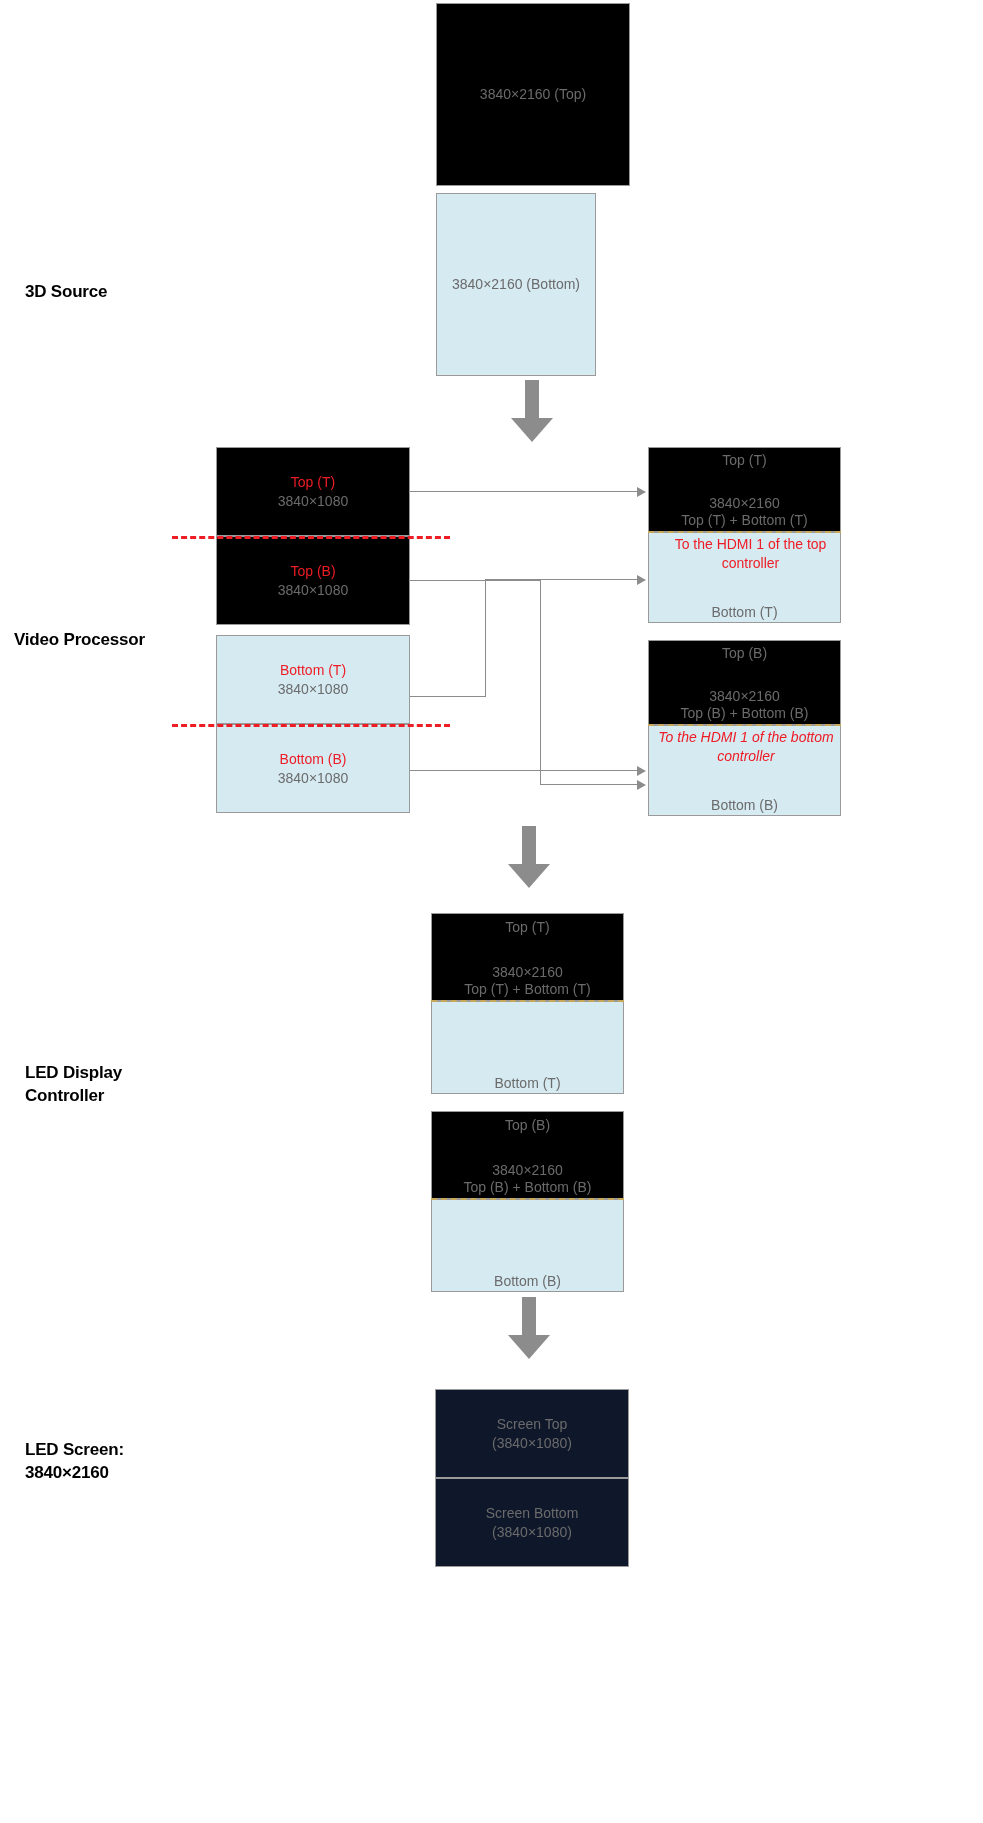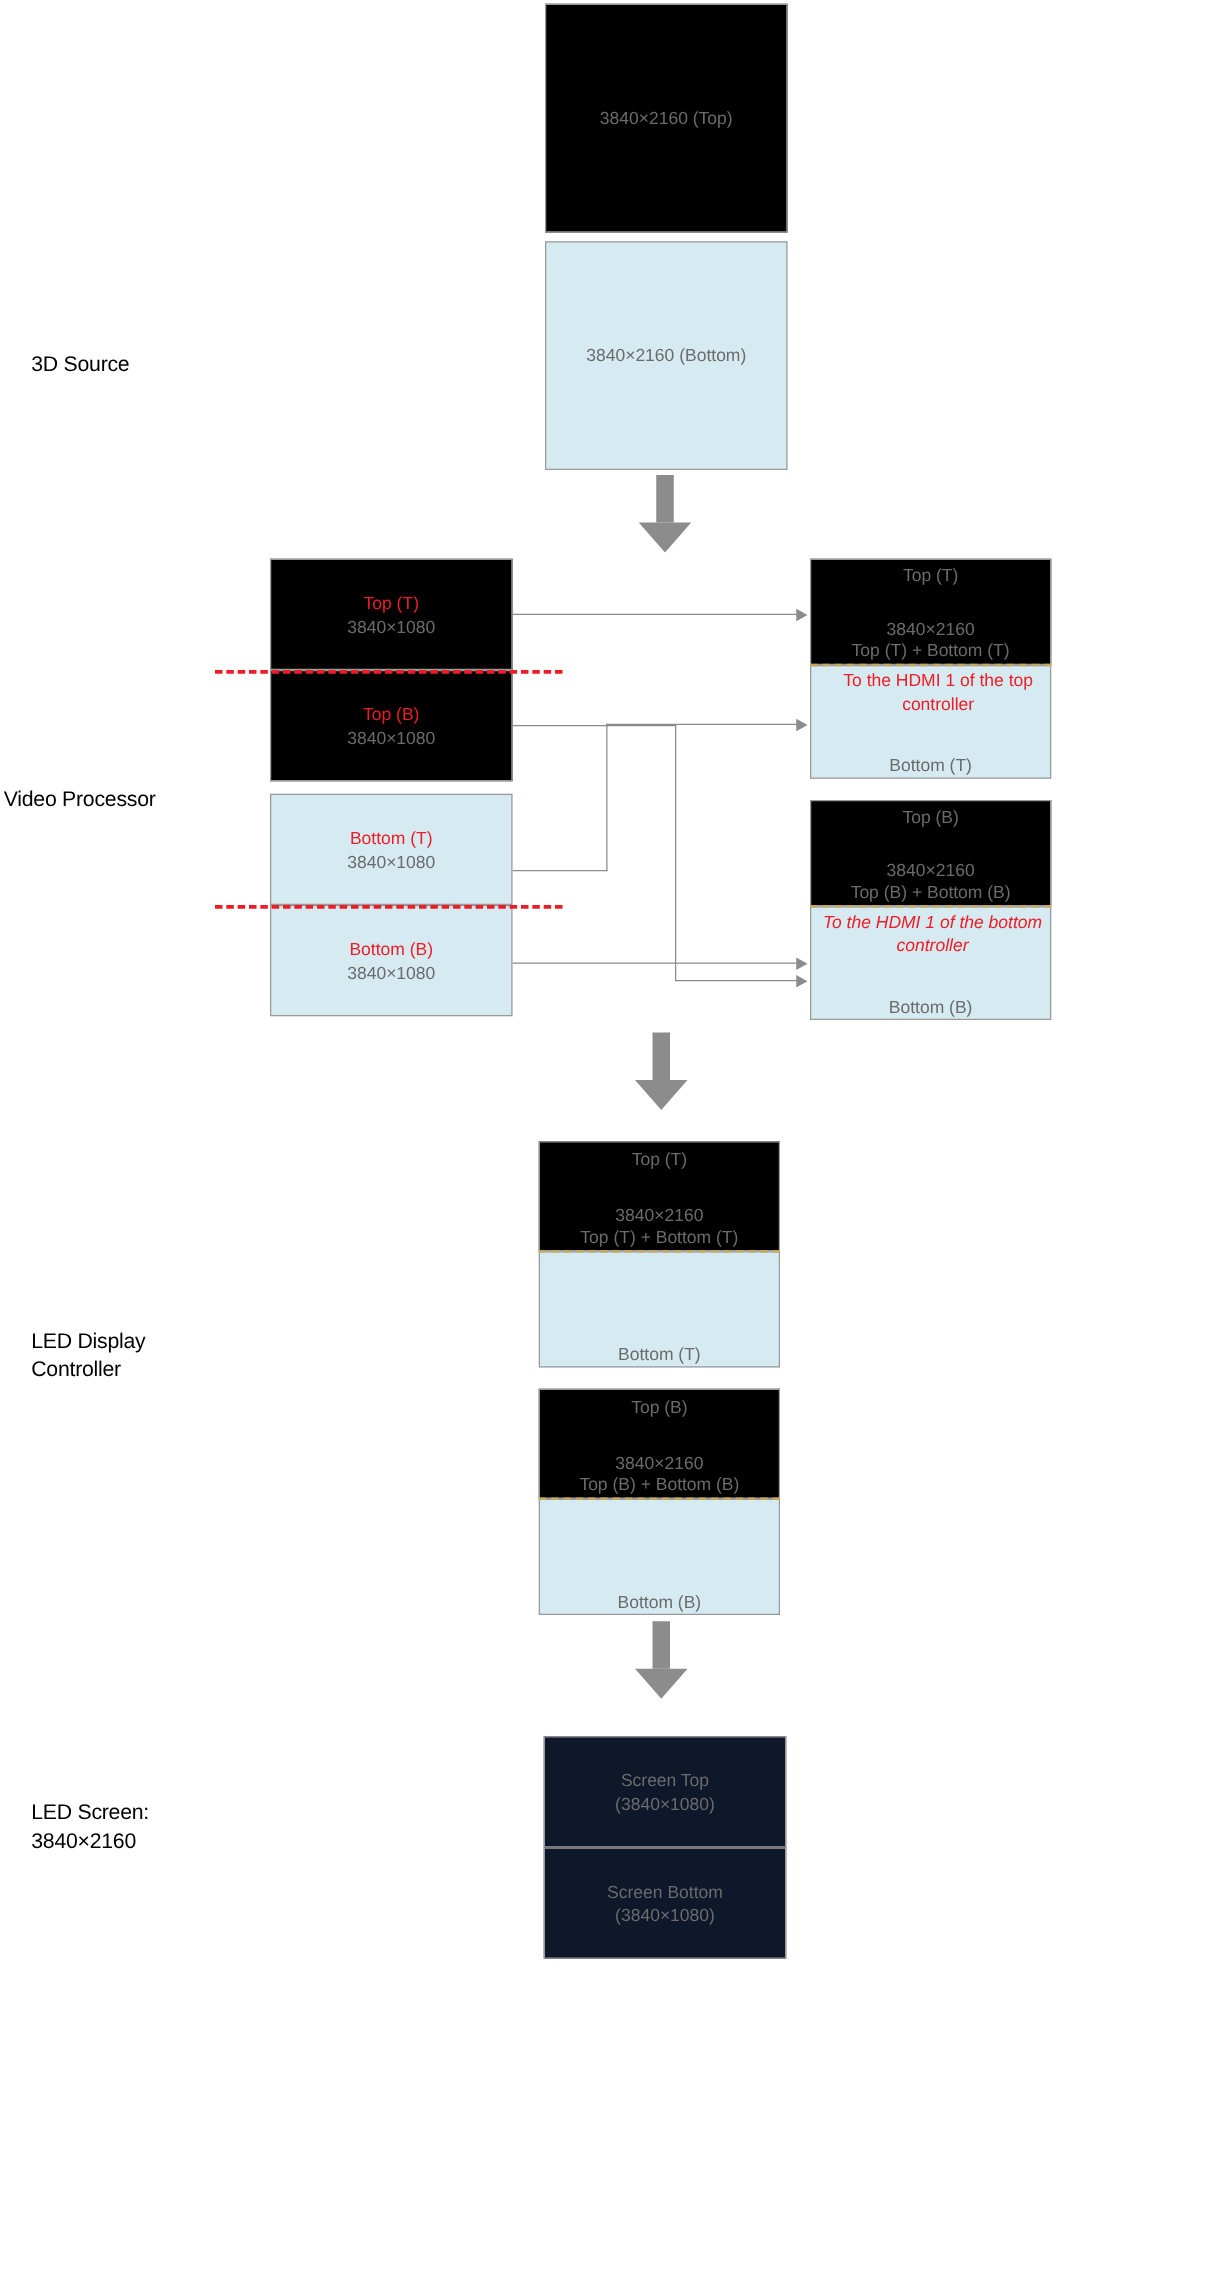--- a/index.html
+++ b/index.html
@@ -12,21 +12,21 @@
     position: relative;
     width: 983px;
     height: 1823px;
     background: #ffffff;
     overflow: hidden;
   }
 
   
   .stage-label {
     position: absolute;
-    font-weight: normal;
+    font-weight: bold;
     font-size: 17px;
     color: #000000;
     line-height: 1.35;
     white-space: pre-line;
     letter-spacing: -0.2px;
   }
 
   
   .box {
     position: absolute;
@@ -107,30 +107,30 @@
     border-right: 21px solid transparent;
     border-top: 24px solid #8c8c8c;
   }
 </style>
 </head>
 <body>
 
 <div id="canvas">
 
   <div class="stage-label" style="left:25px; top:281px;">3D Source</div>
-  <div class="stage-label" style="left:3px; top:629px;">Video Processor</div>
+  <div class="stage-label" style="left:14px; top:629px;">Video Processor</div>
   <div class="stage-label" style="left:25px; top:1062px;">LED Display
   Controller</div>
   <div class="stage-label" style="left:25px; top:1439px;">LED Screen:
 3840×2160</div>
 
   <div class="box yellow" style="left:436px; top:3px; width:194px; height:183px;">
     <span class="ln">3840×2160 (Top)</span>
   </div>
-  <div class="box blue" style="left:436px; top:193px; width:194px; height:183px;">
+  <div class="box blue" style="left:436px; top:193px; width:160px; height:183px;">
     <span class="ln">3840×2160 (Bottom)</span>
   </div>
 
   <div class="big-arrow" style="left:511px; top:380px; height:62px;">
     <div class="shaft" style="height:38px;"></div>
     <div class="head" style="top:38px;"></div>
   </div>
 
   <div class="box yellow" style="left:216px; top:447px; width:194px; height:89px;">
     <span class="ln red">Top (T)</span>

